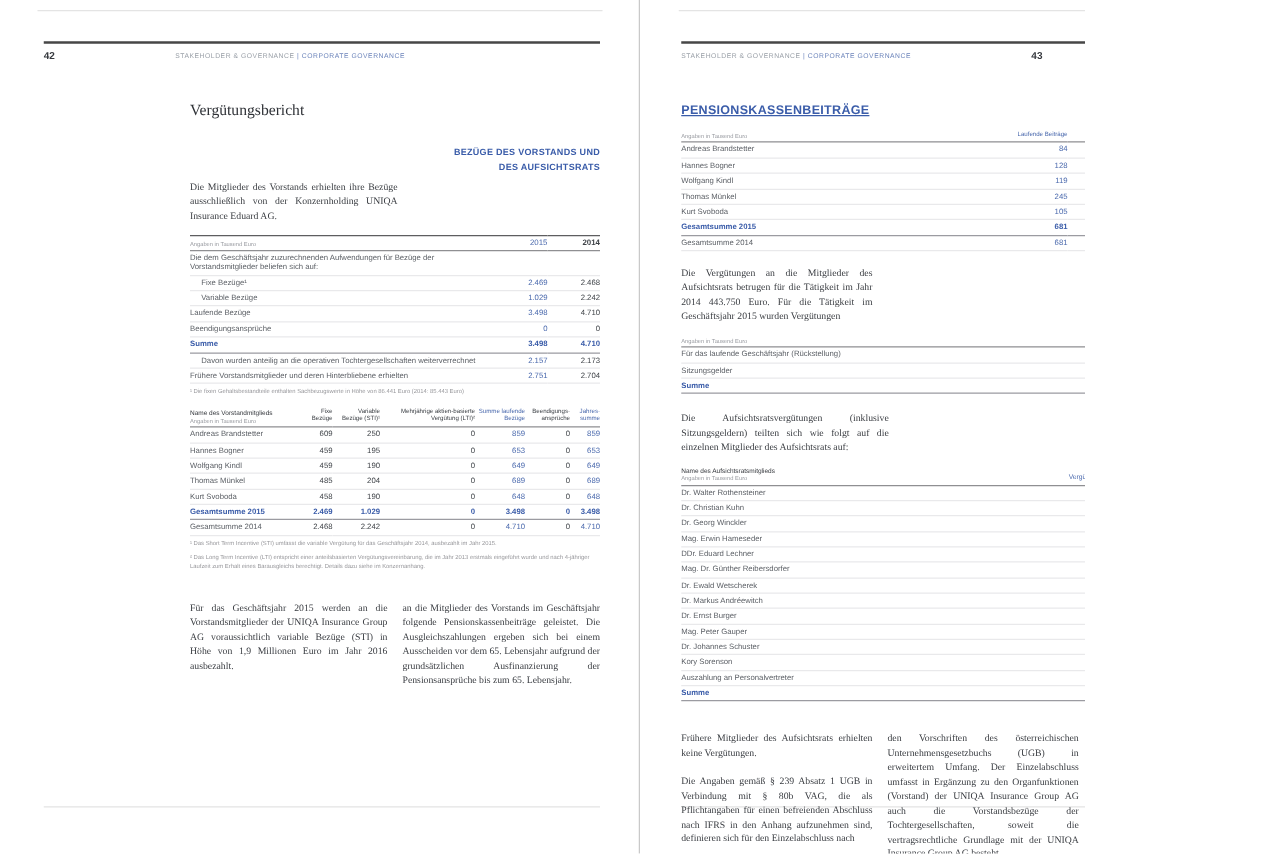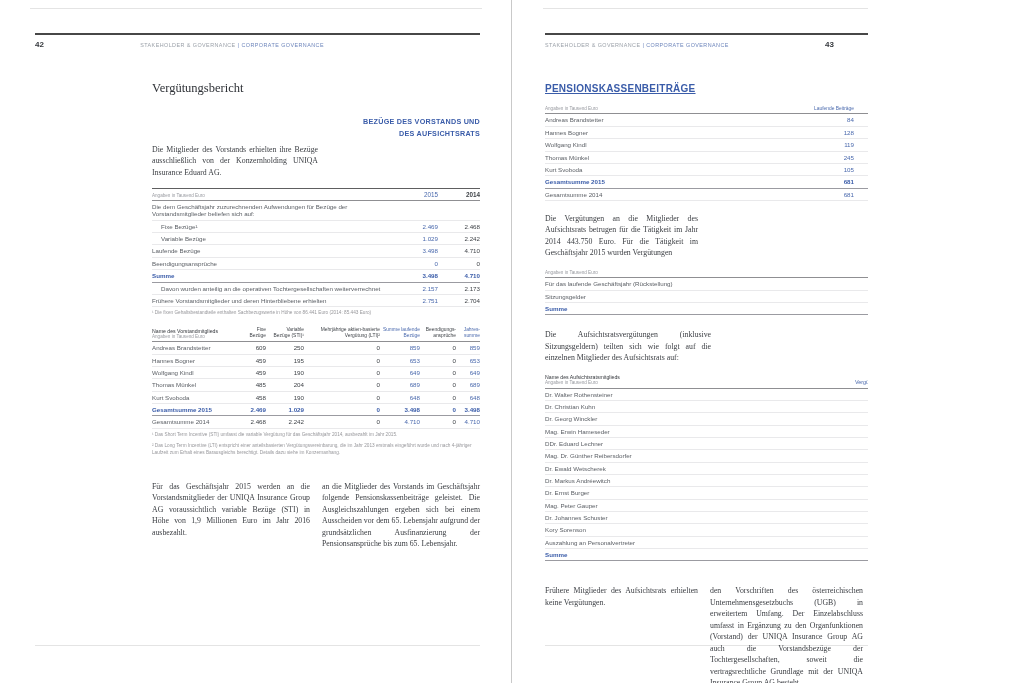--- a/index.html
+++ b/index.html
@@ -433,20 +433,21 @@
             <td class="lbl">Summe</td>
             <td class="num blue">474</td>
             <td class="num dark">476</td>
           </tr>
         </tbody>
     </table>
 
     <div class="twocol mt16">
       <div class="col">
         <p class="serif">Frühere Mitglieder des Aufsichtsrats erhielten keine Vergütungen.</p>
+        <p class="serif pgap">Die Angaben gemäß § 239 Absatz 1 UGB in Verbindung mit § 80b VAG, die als Pflichtangaben für einen befreienden Abschluss nach IFRS in den Anhang aufzunehmen sind, definieren sich für den Einzelabschluss nach</p>
       </div>
       <div class="col">
         <p class="serif">den Vorschriften des österreichischen Unternehmensgesetzbuchs (UGB) in erweitertem Umfang. Der Einzelabschluss umfasst in Ergänzung zu den Organfunktionen (Vorstand) der UNIQA Insurance Group AG auch die Vorstandsbezüge der Tochtergesellschaften, soweit die vertragsrechtliche Grundlage mit der UNIQA Insurance Group AG besteht.</p>
       </div>
     </div>
   </div>
 
 </div>
 
 </body></html>

